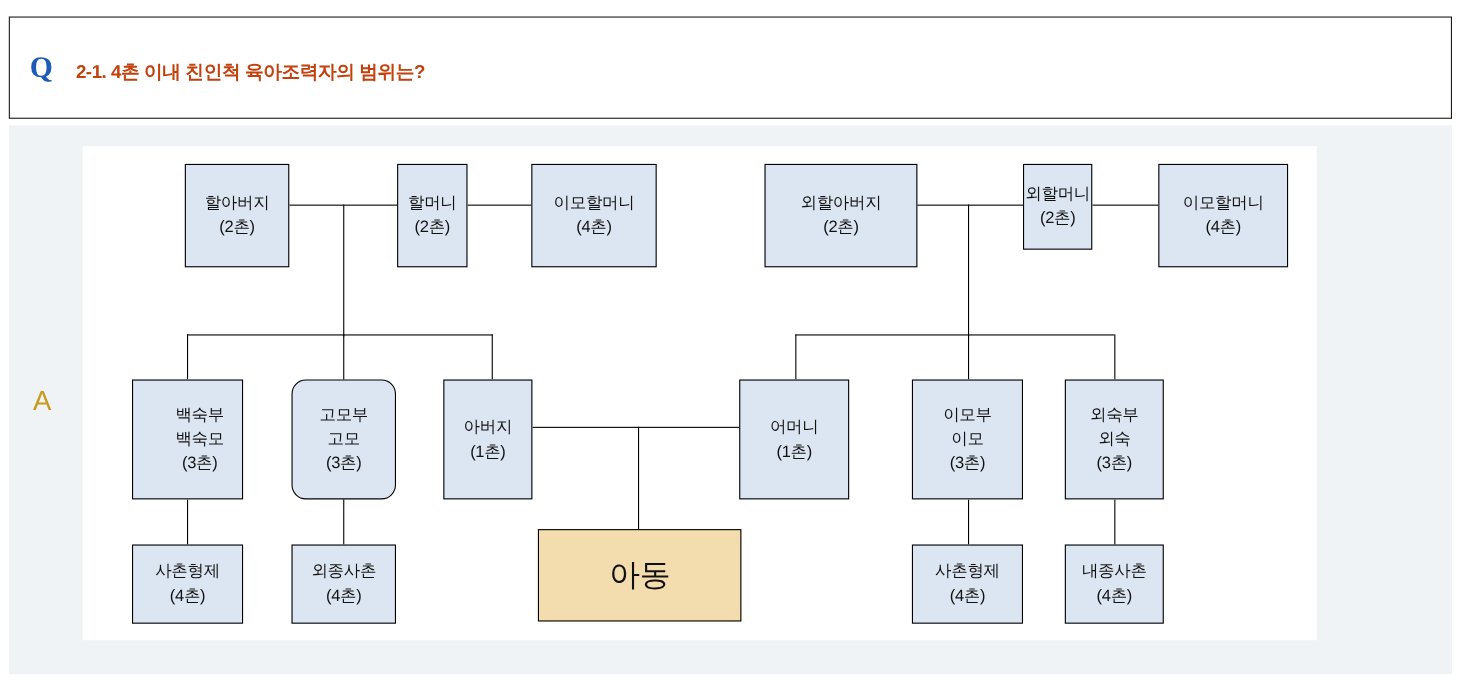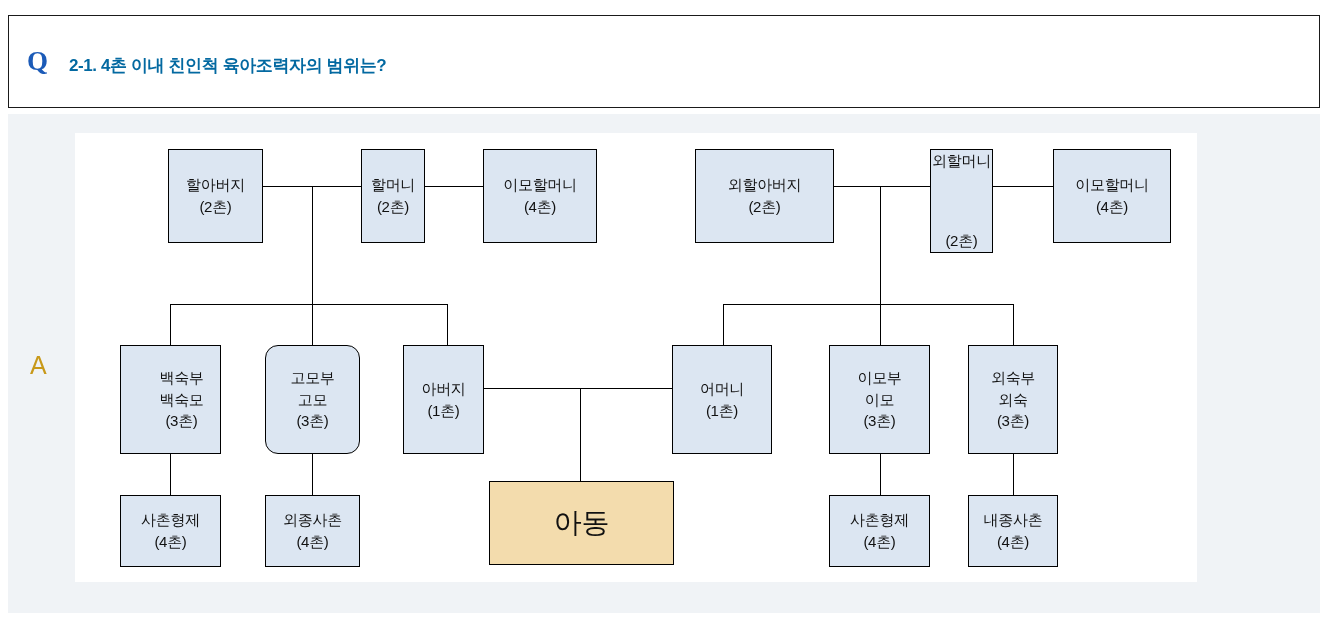--- a/index.html
+++ b/index.html
@@ -35,21 +35,21 @@
     font-weight: bold;
     color: #1c5bb8;
     letter-spacing: 0;
   }
   .q-text {
     position: absolute;
     left: 60px;
     top: 38px;
     font-size: 17px;
     font-weight: bold;
-    color: #0369a1;
+    color: #c2410c;
     letter-spacing: -0.4px;
     white-space: nowrap;
   }
 
   
   .a-body {
     position: absolute;
     left: 8px;
     top: 114px;
     width: 1312px;
@@ -150,21 +150,21 @@
       <span class="ln">(2촌)</span>
     </div>
     <div class="node" style="left:408px; top:16px; width:114px; height:94px;">
       <span class="ln">이모할머니</span>
       <span class="ln">(4촌)</span>
     </div>
     <div class="node" style="left:620px; top:16px; width:139px; height:94px;">
       <span class="ln">외할아버지</span>
       <span class="ln">(2촌)</span>
     </div>
-    <div class="node" style="left:855px; top:16px; width:63px; height:104px;justify-content:space-between;">
+    <div class="node" style="left:855px; top:16px; width:63px; height:78px;">
       <span class="ln">외할머니</span>
       <span class="ln">(2촌)</span>
     </div>
     <div class="node" style="left:978px; top:16px; width:118px; height:94px;">
       <span class="ln">이모할머니</span>
       <span class="ln">(4촌)</span>
     </div>
 
     <div class="node" style="left:45px; top:212px; width:101px; height:109px;padding-left:22px;">
       <span class="ln">백숙부</span>

